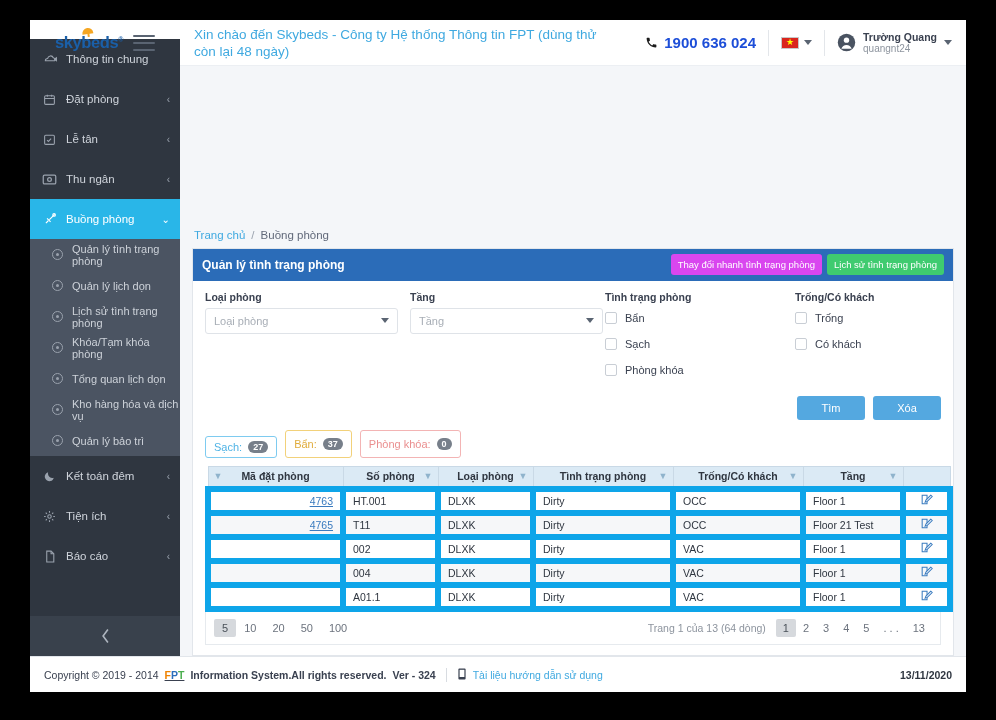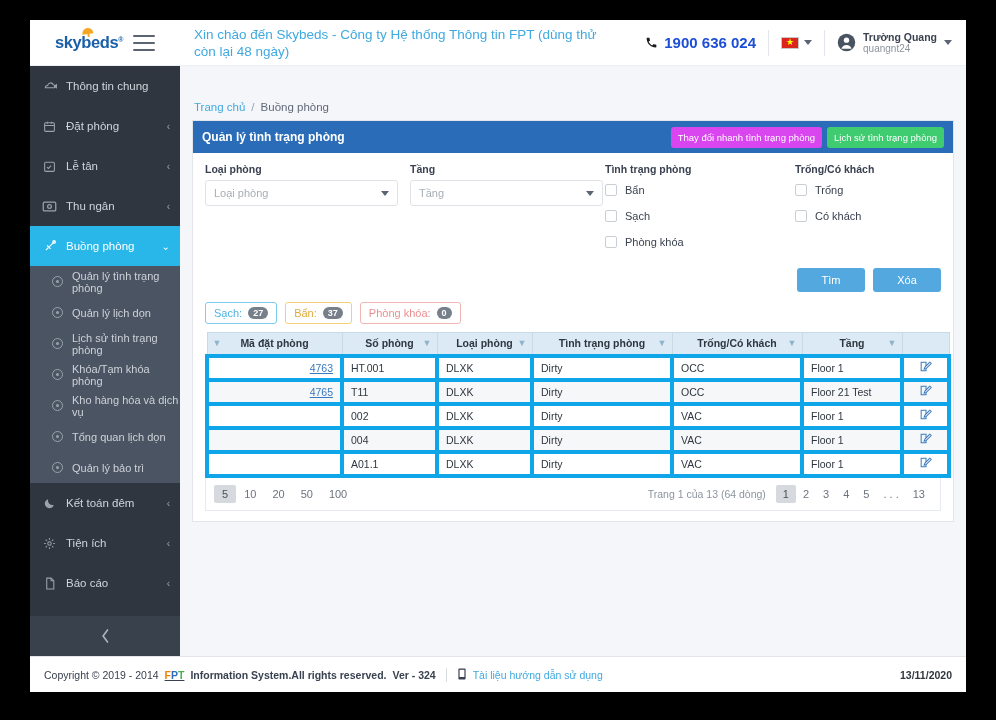--- a/index.html
+++ b/index.html
@@ -75,21 +75,21 @@
     display:flex; align-items:center; justify-content:center;
     border:1px solid #c8c8c8;
   }
   .flag .star { color:#ffff00; font-size:9px; line-height:9px; }
   .caret { width:0;height:0;border-left:4px solid transparent;border-right:4px solid transparent;border-top:5px solid #5a6472;}
   .userbox { display:flex; align-items:center; gap:7px; padding-left:12px; cursor:pointer;}
   .uname { font-size:10.5px; font-weight:bold; color:#3a4150; line-height:12px;}
   .uid { font-size:10px; color:#8d949e; line-height:12px;}
 
   
-  .body { flex: 1; display: flex; min-height: 0; }
+  .body { flex: 1; display: flex; min-height: 0; align-items: flex-end; }
 
   
   .sidebar {
     width: 150px; flex: 0 0 150px;
     background: #2f3640;
     display: flex; flex-direction: column;
     overflow: hidden;
   }
   .menu { flex: 1; overflow: hidden; }
   .mi {
@@ -172,36 +172,36 @@
 
   .tabs { display:flex; gap:8px; padding: 0 12px 8px 12px; }
   .tab {
     border:1px solid; border-radius:3px; padding: 4px 8px;
     font-size:11px; display:flex;align-items:center;gap:6px; cursor:pointer; background:#fff;
   }
   .tab .cnt {
     background:#777f8a; color:#fff; border-radius:9px;
     font-size:9px; padding: 1px 5px; font-weight:bold; min-width:15px; text-align:center;
   }
-  .tab.t-clean { border-color:#7ecbf0; color:#4fb3e5; }
+  .tab.t-clean { border-color:#7ecbf0; color:#4fb3e5;margin-top:6px; }
   .tab.t-dirty { border-color:#f2d17a; color:#e0ac3c; }
   .tab.t-lock  { border-color:#f3b4b4; color:#ea8f8f; }
 
   table { width:100%; border-collapse: collapse; table-layout: fixed;}
   thead th {
     background:#dbeaf5; border:1px solid #c9d9e6;
     height: 23px; font-size: 10.5px; font-weight:bold; color:#2f3640;
     position: relative; padding: 0 6px;
   }
   thead th .fil {
     position:absolute; right:5px; top:50%; transform:translateY(-50%);
     color:#8fb3cc; font-size:9px;
   }
   tbody td {
-    border:4px solid #0ea5e9; height: 24px; font-size: 10.5px; color:#2f3640;
+    border:6px solid #0ea5e9; height: 24px; font-size: 10.5px; color:#2f3640;
     padding: 0 7px; overflow:hidden; white-space:nowrap;
   }
   tbody tr:nth-child(even) td { background:#f6f7f9; }
   td.num { text-align:right; }
   td.num a { color:#3a7bbf; text-decoration:underline; cursor:pointer; }
   td.act { text-align:center; }
   .editicon { color:#3a7bbf; font-size: 12px; cursor:pointer; display:inline-block;}
 
   .pager {
     border:1px solid #e6eaee; border-top:none;
@@ -355,25 +355,25 @@
           <div class="si">
               <span class="dot"></span>
               <span>Lịch sử tình trạng phòng</span>
             </div>
           <div class="si">
               <span class="dot"></span>
               <span>Khóa/Tạm khóa phòng</span>
             </div>
           <div class="si">
               <span class="dot"></span>
-              <span>Kho hàng hóa và dịch vụ</span>
+              <span>Tổng quan lịch dọn</span>
             </div>
           <div class="si">
               <span class="dot"></span>
-              <span>Tổng quan lịch dọn</span>
+              <span>Kho hàng hóa và dịch vụ</span>
             </div>
           <div class="si">
               <span class="dot"></span>
               <span>Quản lý bảo trì</span>
             </div>
         </div>
 
         <div class="mi">
           <span class="ic">
               <svg width="13" height="13" viewBox="0 0 24 24" fill="none" stroke="currentColor" stroke-width="2">

